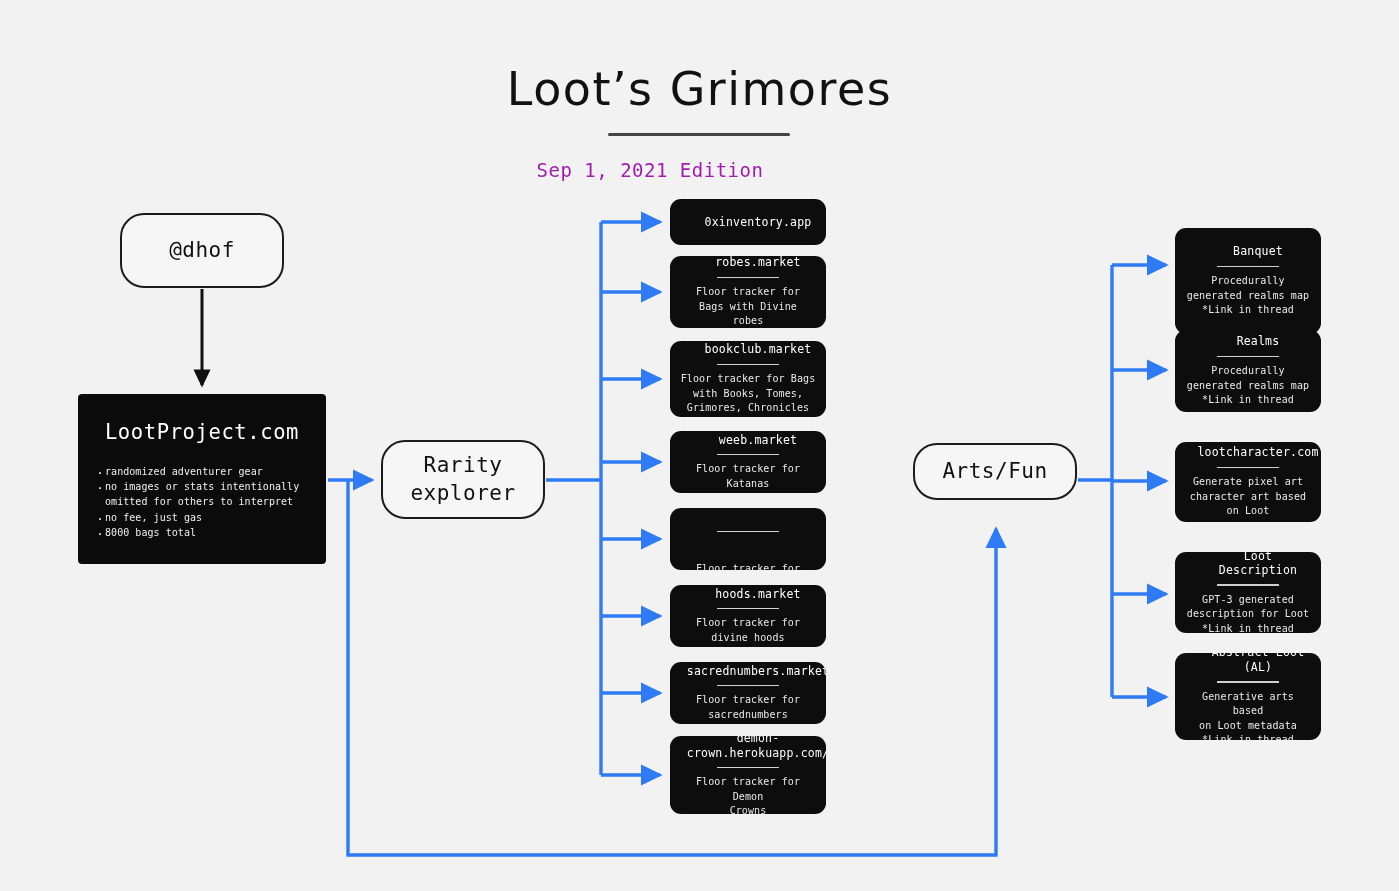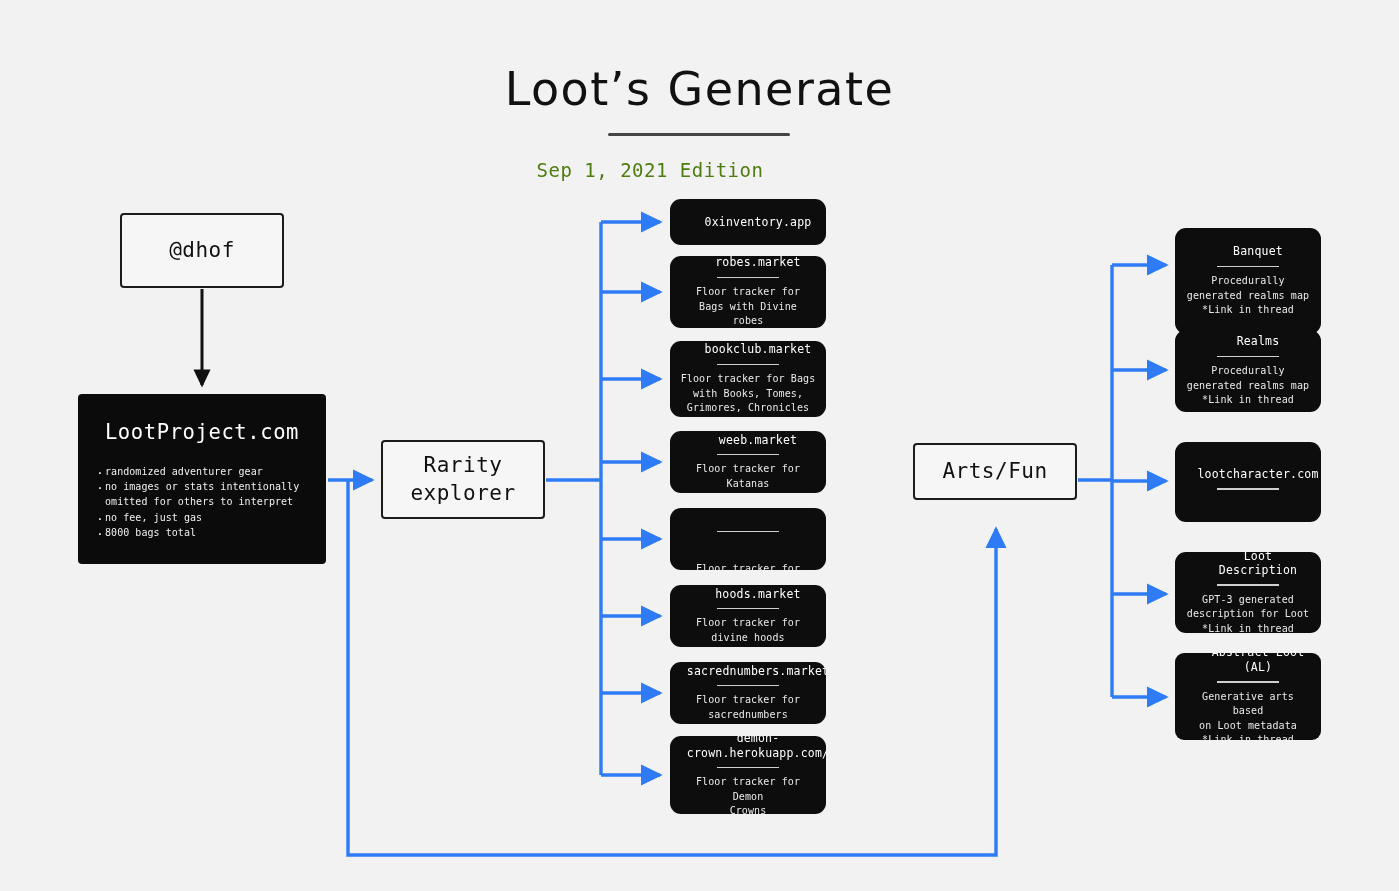--- a/index.html
+++ b/index.html
@@ -51,29 +51,29 @@
     border-radius: 2px;
   }
   .subtitle {
     position: absolute;
     left: 0;
     top: 159px;
     width: 1300px;
     text-align: center;
     font-size: 19px;
     letter-spacing: 0.5px;
-    color: #4d7c0f;
+    color: #a21caf;
   }
 
   
   .node-light {
     position: absolute;
     background: #f6f6f6;
     border: 2.5px solid #1c1c1c;
-    border-radius: 4px;
+    border-radius: 24px;
     display: flex;
     align-items: center;
     justify-content: center;
     text-align: center;
     color: #111111;
     font-size: 21px;
     line-height: 1.3;
     letter-spacing: 0.5px;
     box-sizing: border-box;
   }
@@ -222,21 +222,21 @@
       <path d="M1078,480 L1112,480" stroke="#2f7bf6" stroke-width="3.4" fill="none"></path>
       <path d="M1112,265 L1112,697" stroke="#2f7bf6" stroke-width="3.4" fill="none"></path>
       <path d="M1112,265 L1166,265" stroke="#2f7bf6" stroke-width="3.4" fill="none" marker-end="url(#arrow-blue)"></path>
       <path d="M1112,370 L1166,370" stroke="#2f7bf6" stroke-width="3.4" fill="none" marker-end="url(#arrow-blue)"></path>
       <path d="M1112,481 L1166,481" stroke="#2f7bf6" stroke-width="3.4" fill="none" marker-end="url(#arrow-blue)"></path>
       <path d="M1112,594 L1166,594" stroke="#2f7bf6" stroke-width="3.4" fill="none" marker-end="url(#arrow-blue)"></path>
       <path d="M1112,697 L1166,697" stroke="#2f7bf6" stroke-width="3.4" fill="none" marker-end="url(#arrow-blue)"></path>
     </g>
   </svg>
 
-  <div class="title">Loot’s Generate</div>
+  <div class="title">Loot’s Grimores</div>
   <div class="title-rule"></div>
   <div class="subtitle">Sep 1, 2021 Edition</div>
 
   <div class="node-light" id="dhof">
     <span>@dhof</span>
   </div>
 
   <div class="node-dark" id="loot-project">
     <div class="hero-title">LootProject.com</div>
     <ul>
@@ -319,29 +319,32 @@
       <div class="node-dark" style="left: 1175px; top: 330px; width: 146px; height: 82px;">
         <div class="card-title">Realms</div>
         <div class="card-rule"></div>
         <div class="card-desc">Procedurally
 generated realms map
 *Link in thread</div>
       </div>
       <div class="node-dark" style="left: 1175px; top: 442px; width: 146px; height: 80px;">
         <div class="card-title">lootcharacter.com</div>
         <div class="card-rule"></div>
+        <div class="card-desc">Generate pixel art
+character art based
+on Loot</div>
       </div>
       <div class="node-dark" style="left: 1175px; top: 552px; width: 146px; height: 81px;">
         <div class="card-title">Loot Description</div>
         <div class="card-rule"></div>
         <div class="card-desc">GPT-3 generated
 description for Loot
 *Link in thread</div>
       </div>
-      <div class="node-dark" style="left: 1175px; top: 653px; width: 146px; height: 87px; border-radius: 9px;">
+      <div class="node-dark" style="left: 1175px; top: 653px; width: 146px; height: 87px;">
         <div class="card-title">Abstract Loot (AL)</div>
         <div class="card-rule"></div>
         <div class="card-desc">Generative arts based
 on Loot metadata
 *Link in thread</div>
       </div>
     </div>
 
 </div>
 

